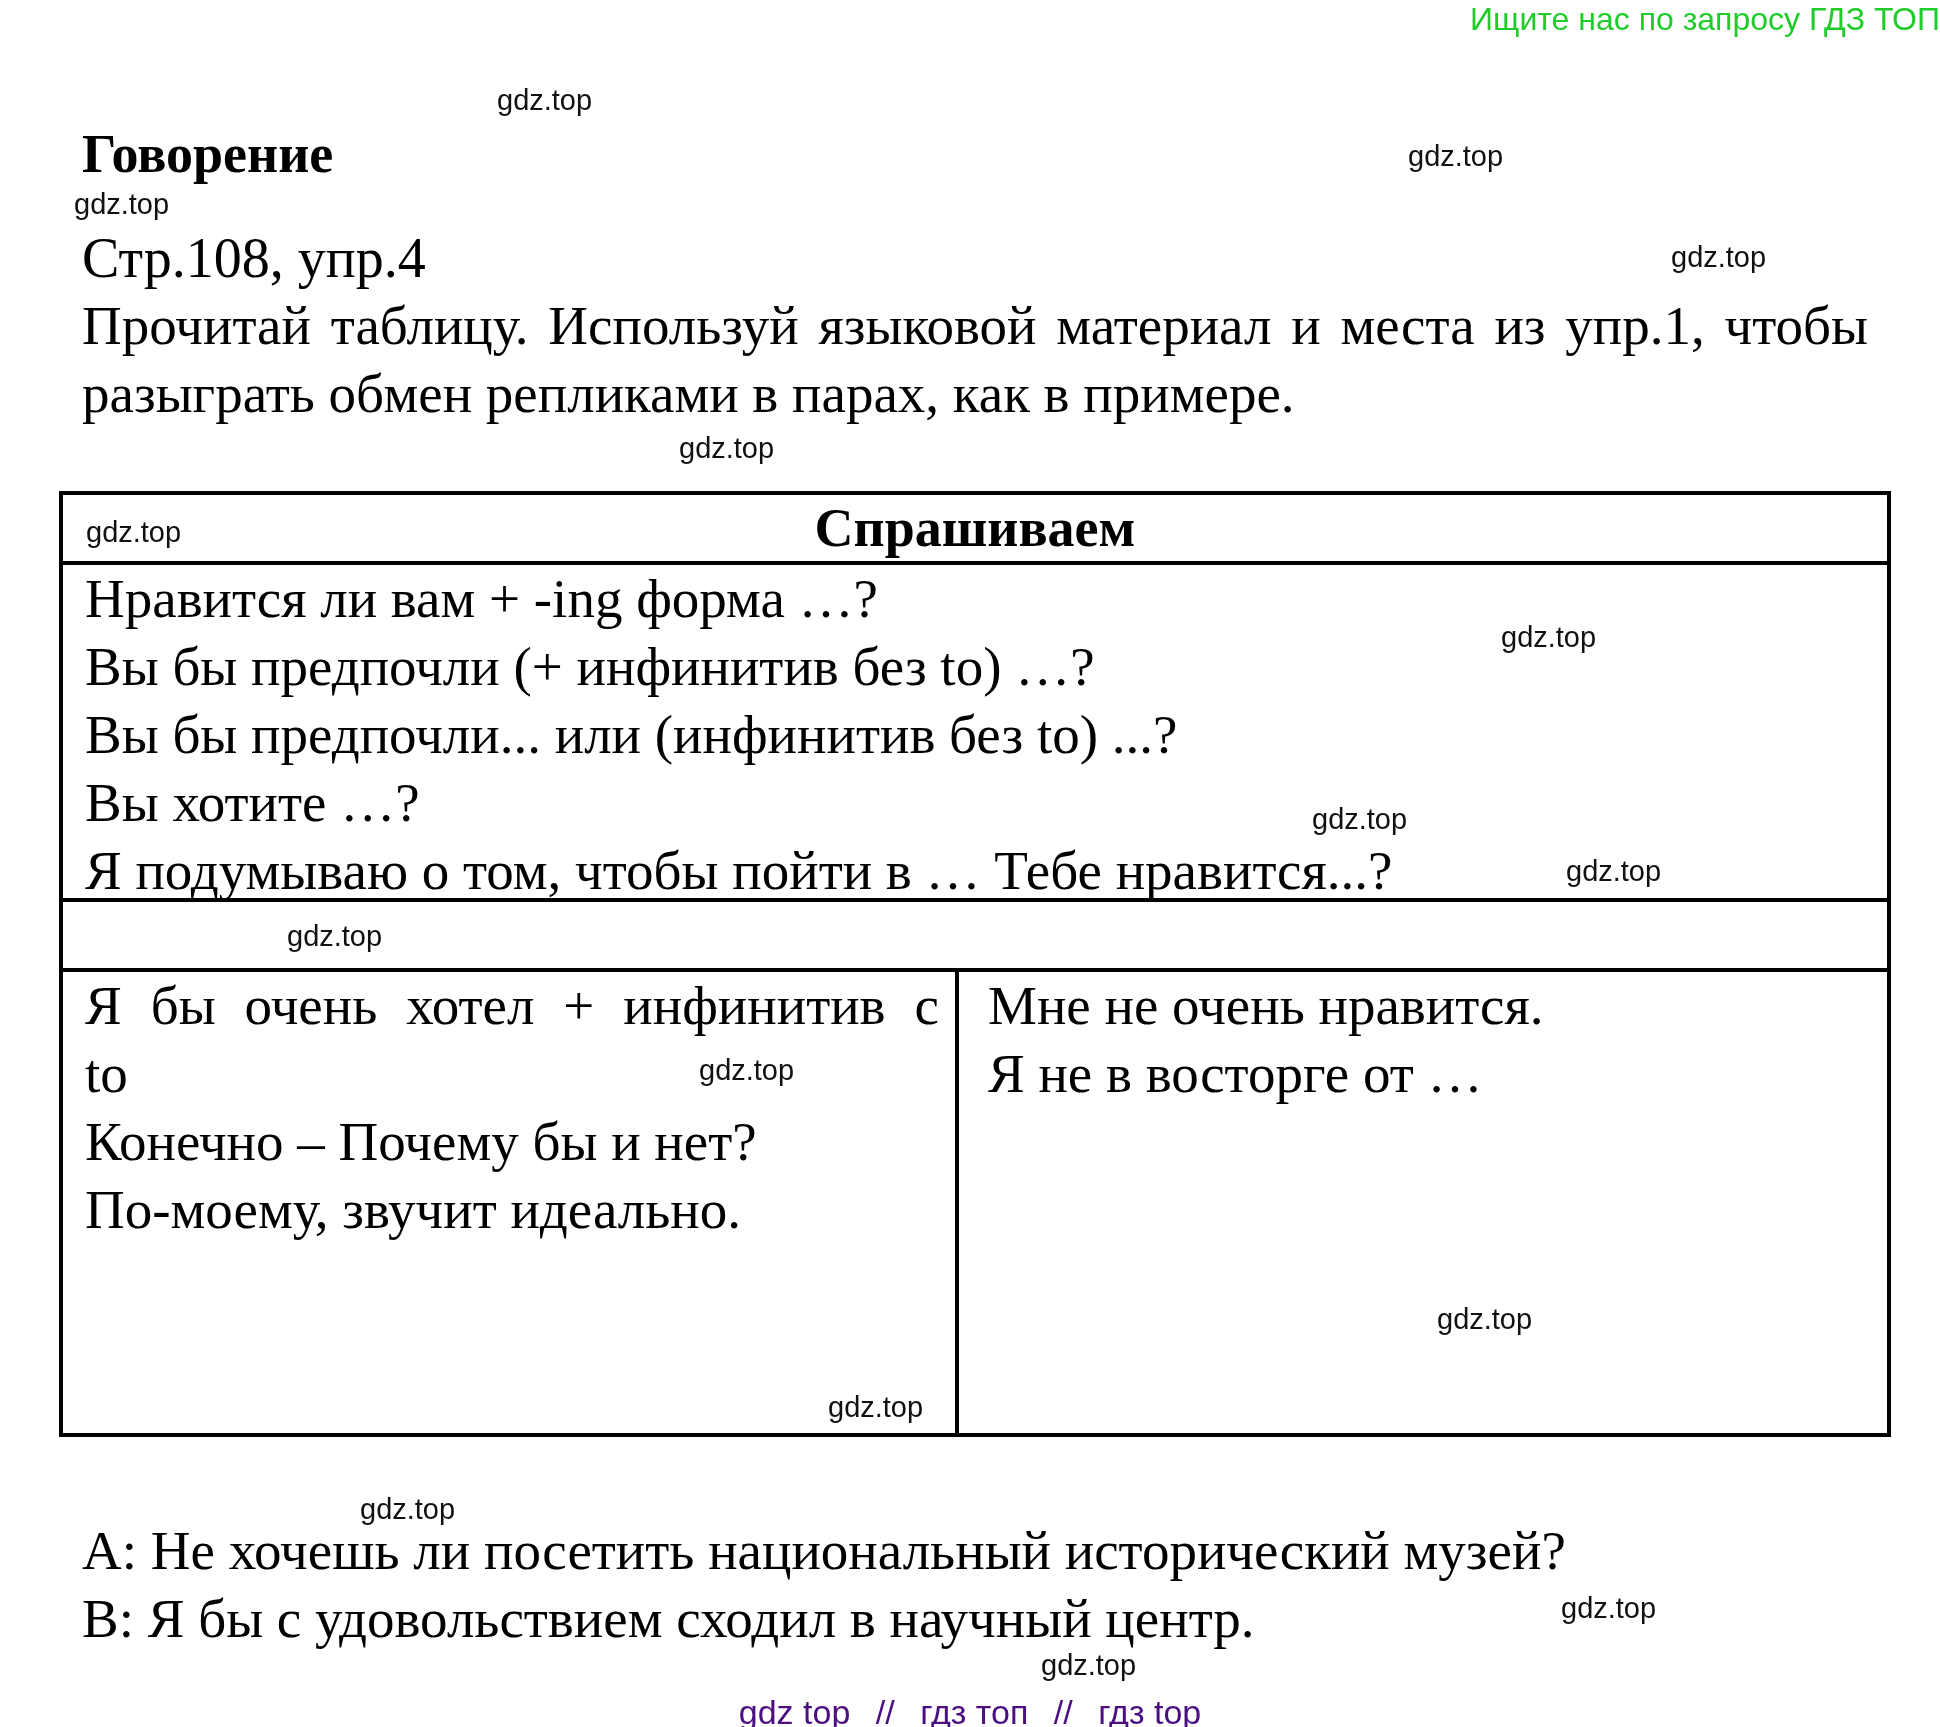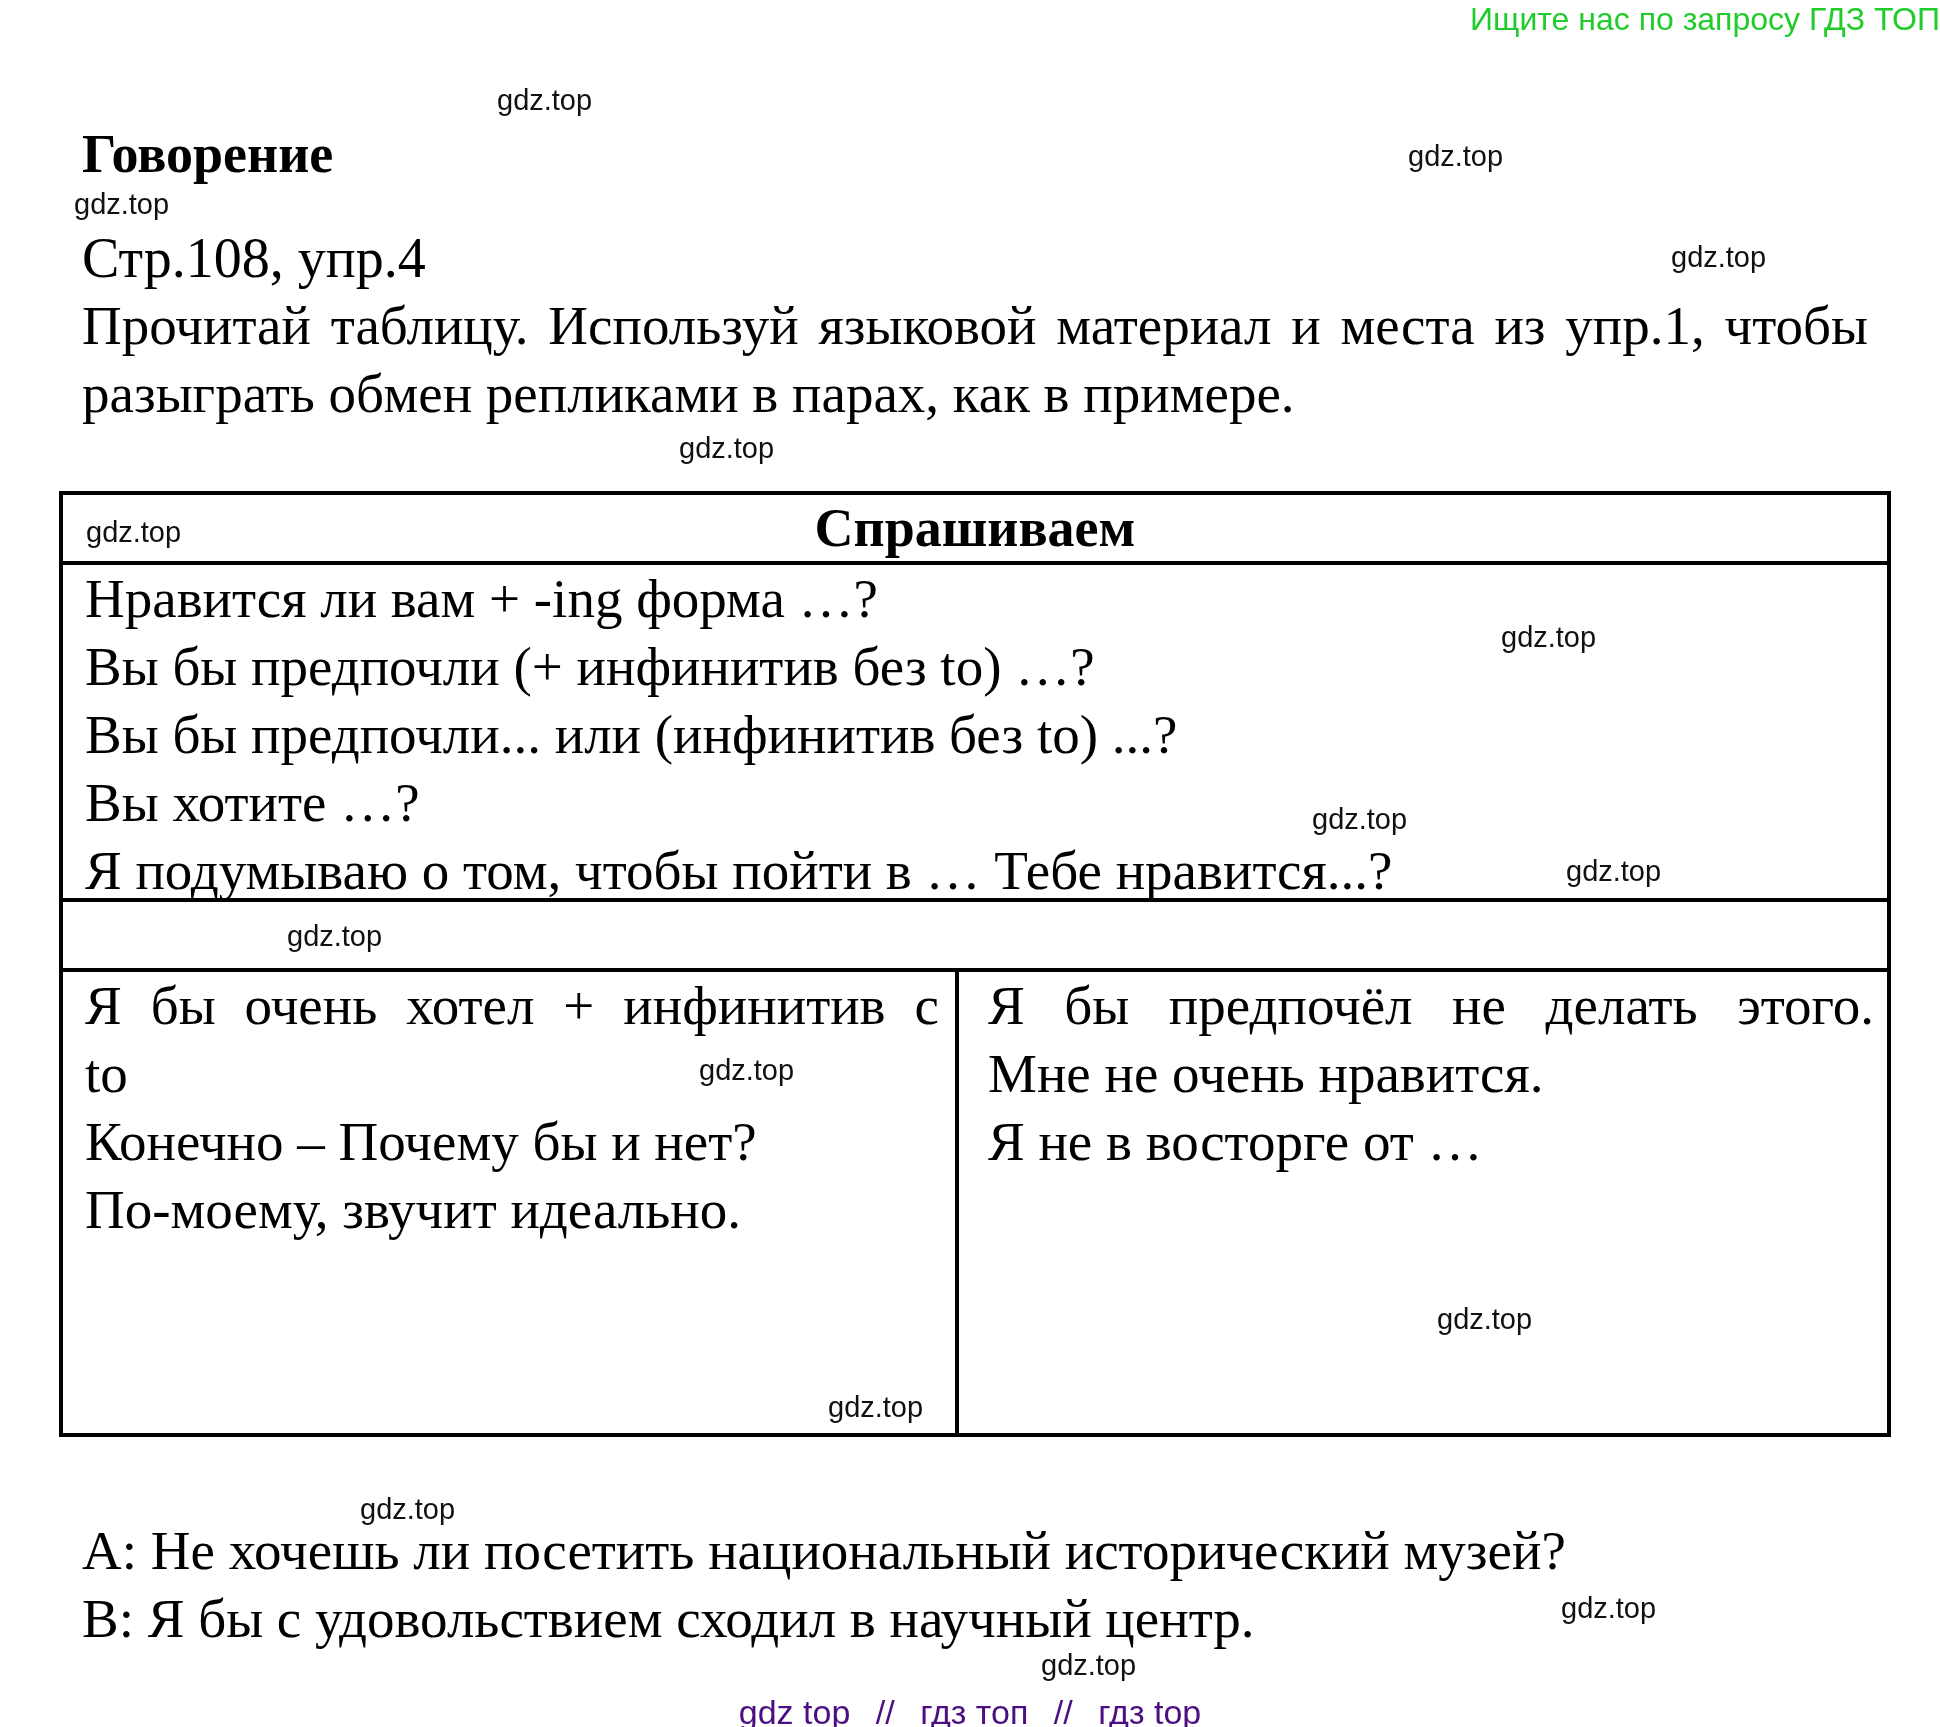--- a/index.html
+++ b/index.html
@@ -53,21 +53,20 @@
   <div class="vline" style="left:892px;top:477px;bottom:0;"></div>
 
   <div class="cell" style="left:22px;top:477px;width:854px;">
     <span class="ln just">Я бы очень хотел + инфинитив с</span>
     <span class="ln">to</span>
     <span class="ln">Конечно – Почему бы и нет?</span>
     <span class="ln">По-моему, звучит идеально.</span>
   </div>
 
   <div class="cell" style="left:925px;top:477px;width:886px;">
-    <span class="ln just">Я бы предпочёл не делать этого.</span>
     <span class="ln">Мне не очень нравится.</span>
     <span class="ln">Я не в восторге от …</span>
   </div>
 </div>
 
 <div class="abs wm" style="left:86px;top:516px;">gdz.top</div>
 <div class="abs wm" style="left:1501px;top:621px;">gdz.top</div>
 <div class="abs wm" style="left:1312px;top:803px;">gdz.top</div>
 <div class="abs wm" style="left:1566px;top:855px;">gdz.top</div>
 <div class="abs wm" style="left:287px;top:920px;">gdz.top</div>

